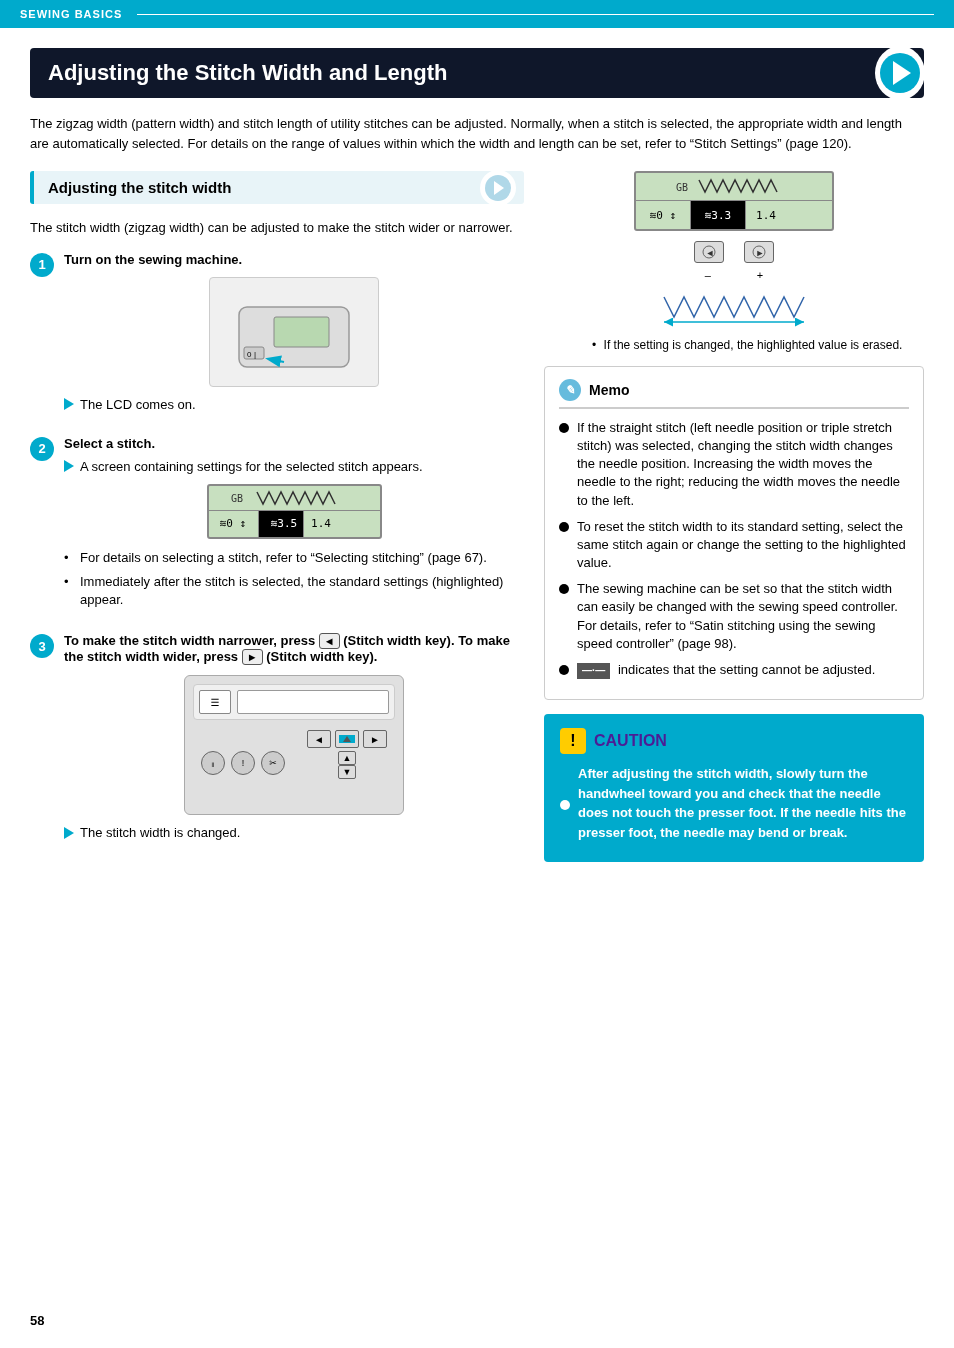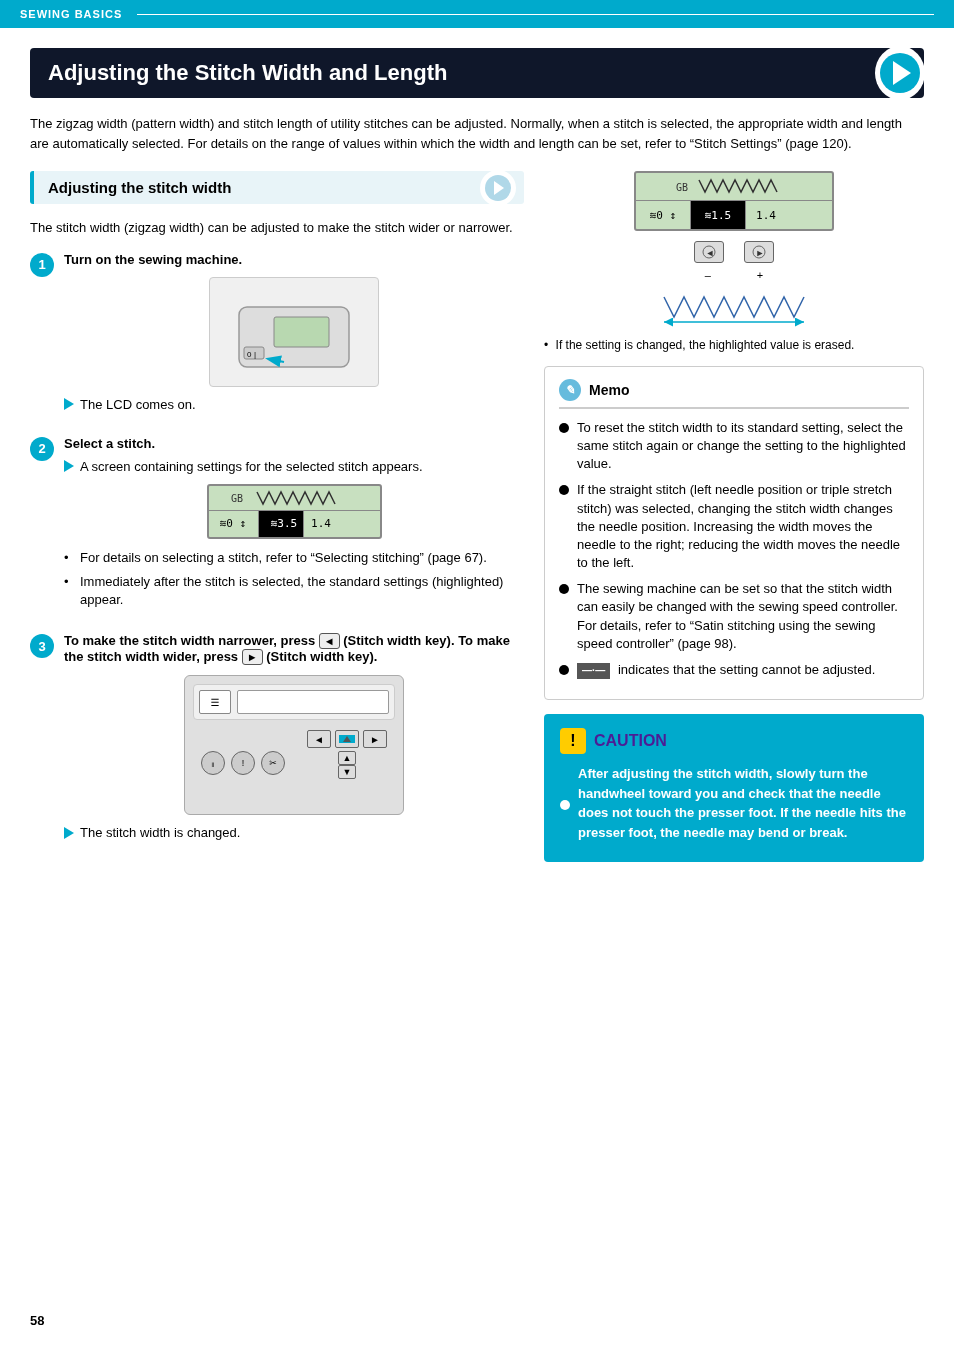--- a/index.html
+++ b/index.html
@@ -628,21 +628,21 @@
                 <text x="2" y="14" font-size="10" fill="#333">GB</text>
                 <polyline points="25,3 31,15 37,3 43,15 49,3 55,15 61,3 67,15 73,3 79,15 85,3 91,15 97,3 103,15" stroke="#333" stroke-width="1.5" fill="none"></polyline>
               </svg>
             </div>
           </div>
           <div class="lcd-large-row">
             <div class="lcd-seg2" style="width:55px;">
               <span style="font-size:11px;">≋0  ↕</span>
             </div>
             <div class="lcd-seg2 highlight2" style="width:55px;">
-              <span style="font-size:11px;">≋1.5</span>
+              <span style="font-size:11px;">≋3.3</span>
             </div>
             <div class="lcd-seg2" style="width:40px;">
               <span style="font-size:11px;">1.4</span>
             </div>
           </div>
         </div>
 
         <div class="width-ctrl-area">
           <div class="width-ctrl-buttons">
             <div class="ctrl-btn">
@@ -675,38 +675,38 @@
                 </marker>
               </defs>
 
               <polyline points="10,10 20,30 30,10 40,30 50,10 60,30 70,10 80,30 90,10 100,30 110,10 120,30 130,10 140,30 150,10" stroke="#3366aa" stroke-width="1.5" fill="none"></polyline>
 
               <line x1="10" y1="35" x2="150" y2="35" stroke="#00aacc" stroke-width="1.5" marker-start="url(#arrowL)" marker-end="url(#arrowR)"></line>
             </svg>
           </div>
         </div>
 
-        <p style="font-size:12px; line-height:1.4; margin-bottom:12px;">
+        <p style="font-size:12px; line-height:1.4; margin-bottom:12px;margin-left:48px;">
           <span style="margin-right:4px;">•</span>
           <span>If the setting is changed, the highlighted value is erased.</span>
         </p>
 
         <div class="memo-box">
           <div class="memo-header">
             <div class="memo-icon">✎</div>
             <span>Memo</span>
           </div>
           <ul class="memo-list">
             <li>
               <div class="memo-bullet"></div>
-              <span>To reset the stitch width to its standard setting, select the same stitch again or change the setting to the highlighted value.</span>
+              <span>If the straight stitch (left needle position or triple stretch stitch) was selected, changing the stitch width changes the needle position. Increasing the width moves the needle to the right; reducing the width moves the needle to the left.</span>
             </li>
             <li>
               <div class="memo-bullet"></div>
-              <span>If the straight stitch (left needle position or triple stretch stitch) was selected, changing the stitch width changes the needle position. Increasing the width moves the needle to the right; reducing the width moves the needle to the left.</span>
+              <span>To reset the stitch width to its standard setting, select the same stitch again or change the setting to the highlighted value.</span>
             </li>
             <li>
               <div class="memo-bullet"></div>
               <span>The sewing machine can be set so that the stitch width can easily be changed with the sewing speed controller. For details, refer to “Satin stitching using the sewing speed controller” (page 98).</span>
             </li>
             <li>
               <div class="memo-bullet"></div>
               <span>
                 <span class="cannot-adjust">—·—</span>
                 indicates that the setting cannot be adjusted.

